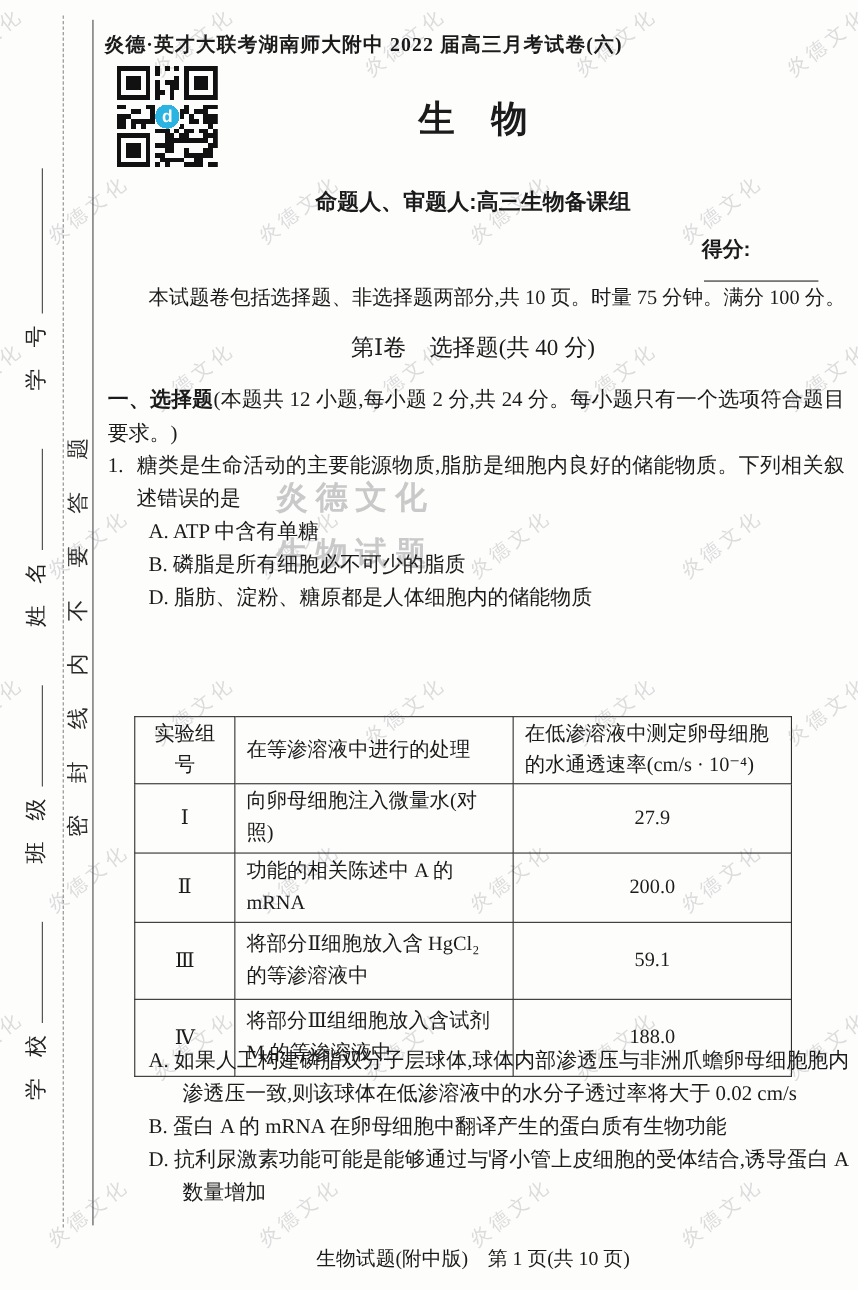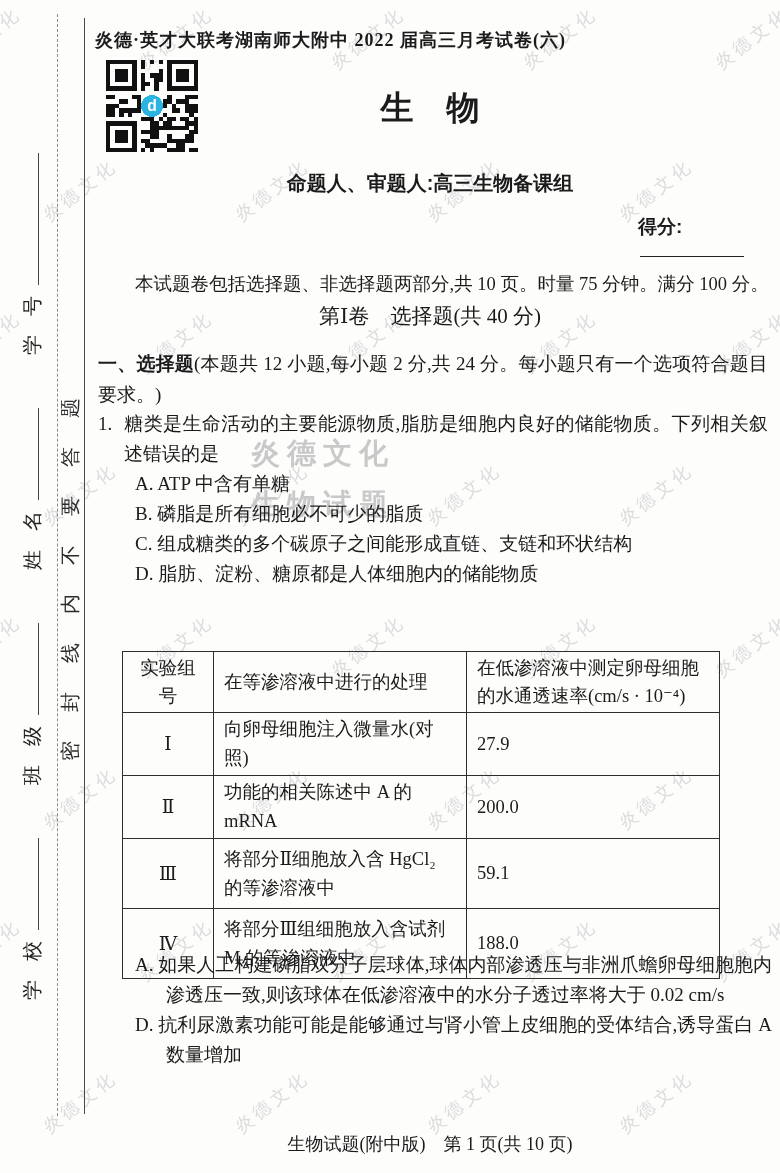--- a/index.html
+++ b/index.html
@@ -37,41 +37,41 @@
            font-size:33px;font-weight:bold;z-index:2;
            font-family:"Liberation Sans","DejaVu Sans",sans-serif;}
   .setters{position:absolute;left:95px;top:170px;width:670px;text-align:center;
            font-size:20px;font-weight:bold;z-index:2;
            font-family:"Liberation Sans","DejaVu Sans",sans-serif;}
   .score{position:absolute;left:638px;top:214px;z-index:2;font-size:19px;
          font-weight:bold;font-family:"Liberation Sans","DejaVu Sans",sans-serif;}
   .score-line{display:inline-block;width:104px;height:4px;border-bottom:1.5px solid #222;
               margin-left:2px;}
   
-  .intro{position:absolute;left:98px;top:271px;width:678px;font-size:18.5px;
+  .intro{position:absolute;left:98px;top:257px;width:678px;font-size:18.5px;
          white-space:nowrap;text-indent:37px;z-index:2;}
   .section-heading{position:absolute;left:95px;top:302px;width:670px;text-align:center;
                    font-size:21px;font-weight:normal;z-index:2;}
   .part1{position:absolute;left:98px;top:348px;width:670px;font-size:19px;
          line-height:31px;z-index:2;text-align:justify;}
   .part1 .plabel{font-weight:bold;}
   .question{z-index:2;font-size:19px;}
   .q1{position:absolute;left:98px;top:409px;width:670px;line-height:30px;}
   .q2{position:absolute;left:98px;top:586px;width:670px;line-height:31px;}
   .stem{padding-left:26px;text-indent:-26px;text-align:justify;}
   .stem .qnum{display:inline-block;width:26px;text-indent:0;}
   .opts{margin-left:37px;}
   .opt{padding-left:31px;text-indent:-31px;text-align:justify;}
   
   .exam-table{position:absolute;left:122px;top:651px;z-index:2;border-collapse:collapse;
               font-size:18.5px;color:#1b1b1b;}
   .exam-table td{border:1.2px solid #2f2f2f;padding:2px 10px;vertical-align:middle;}
   .exam-table .c-group{width:70px;text-align:center;}
   .exam-table .c-treat{width:232px;text-align:left;line-height:29px;}
-  .exam-table .c-rate{width:170px;text-align:left;}
+  .exam-table .c-rate{width:170px;text-align:center;}
   .exam-table .r-head td{line-height:28px;}
   .row-h1{height:60px;}.row-s{height:42px;}.row-d{height:70px;}
   .q2opts{position:absolute;left:98px;top:950px;width:674px;font-size:19px;
           line-height:30px;z-index:2;}
   .q2opts .opt{margin-left:37px;}
   
   .footer{position:absolute;left:95px;top:1132px;width:670px;text-align:center;
           font-size:18px;z-index:2;}
 </style>
 </head>
@@ -290,21 +290,20 @@
     <span class="plabel">一、选择题</span><span>(本题共 12 小题,每小题 2 分,共 24 分。每小题只有一个选项符合题目要求。)</span>
   </div>
 
   <div class="question q1">
     <div class="stem">
       <span class="qnum">1.</span><span>糖类是生命活动的主要能源物质,脂肪是细胞内良好的储能物质。下列相关叙述错误的是</span>
     </div>
     <div class="opts">
       <div class="opt">A. ATP 中含有单糖</div>
       <div class="opt">B. 磷脂是所有细胞必不可少的脂质</div>
-      <div class="opt">C. 组成糖类的多个碳原子之间能形成直链、支链和环状结构</div>
       <div class="opt">D. 脂肪、淀粉、糖原都是人体细胞内的储能物质</div>
     </div>
   </div>
 
 
   <table class="exam-table">
     <tbody>
       <tr class="r-head row-h1">
         <td class="c-group">实验组号</td>
         <td class="c-treat">在等渗溶液中进行的处理</td>
@@ -328,18 +327,19 @@
       <tr class="row-d">
         <td class="c-group">Ⅳ</td>
         <td class="c-treat">将部分Ⅲ组细胞放入含试剂 M 的等渗溶液中</td>
         <td class="c-rate">188.0</td>
       </tr>
     </tbody>
   </table>
 
   <div class="q2opts">
     <div class="opt">A. 如果人工构建磷脂双分子层球体,球体内部渗透压与非洲爪蟾卵母细胞胞内渗透压一致,则该球体在低渗溶液中的水分子透过率将大于 0.02 cm/s</div>
+    <div class="opt">B. 蛋白 A 的 mRNA 在卵母细胞中翻译产生的蛋白质有生物功能</div>
     <div class="opt">D. 抗利尿激素功能可能是能够通过与肾小管上皮细胞的受体结合,诱导蛋白 A 数量增加</div>
   </div>
 
   <div class="footer">生物试题(附中版)　第 1 页(共 10 页)</div>
 
 </div>
 
 </body></html>

